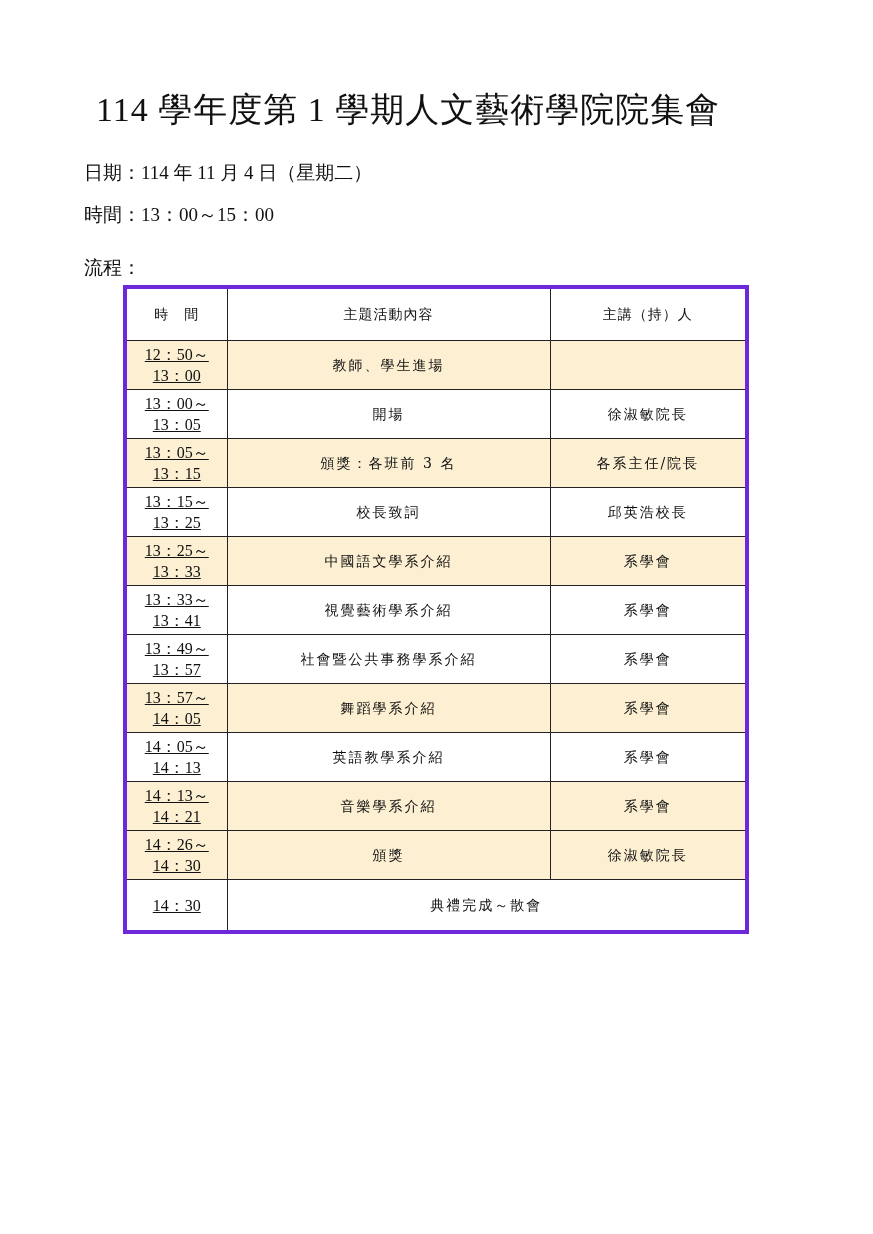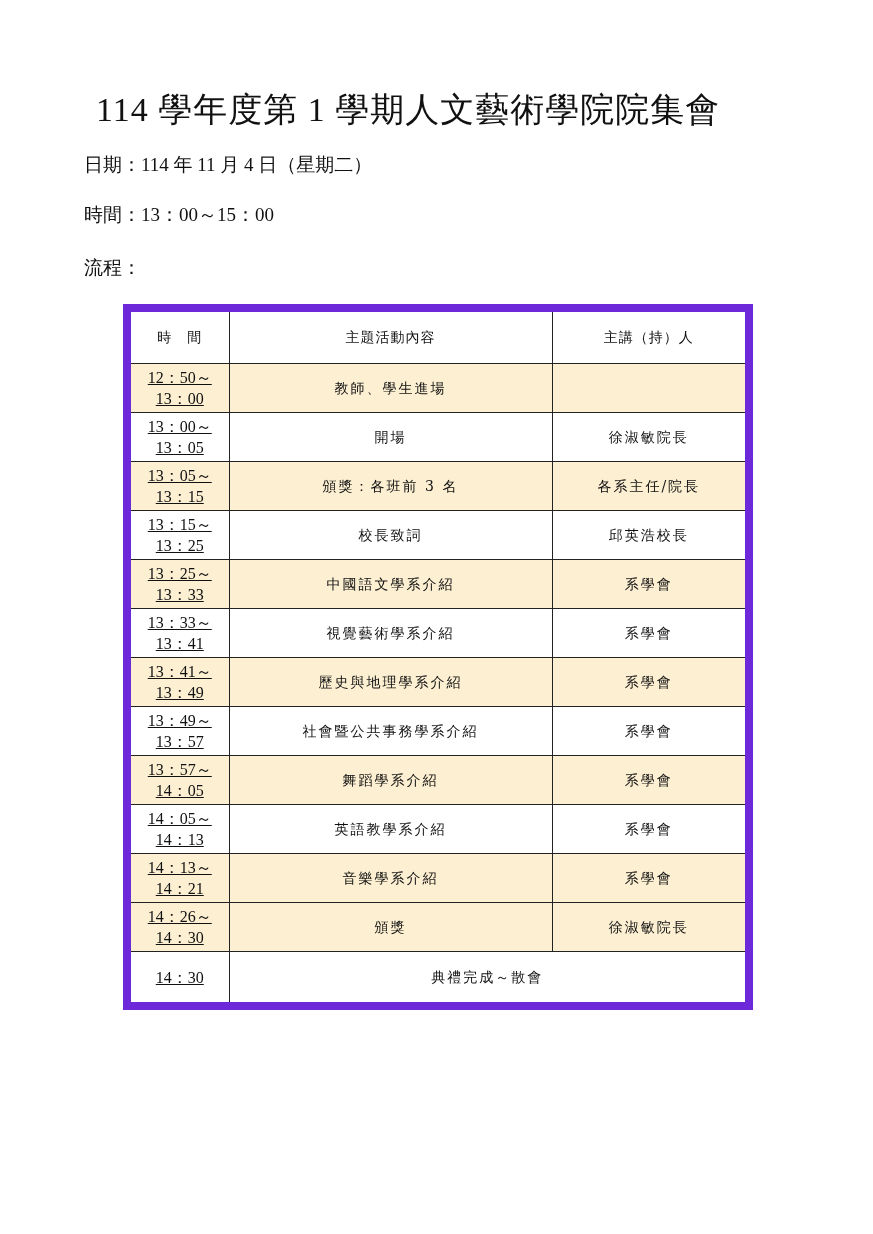--- a/index.html
+++ b/index.html
@@ -9,26 +9,26 @@
     }
     .title {
       position: absolute; left: 96px; top: 88px; width: 700px;
       font-size: 34px; line-height: 44px; white-space: nowrap; letter-spacing: 1px;
       font-family: "Liberation Serif", "DejaVu Serif", serif;
     }
     .meta {
       position: absolute; left: 84px; font-size: 19px; line-height: 26px; white-space: nowrap;
       font-family: "Liberation Serif", "DejaVu Serif", serif;
     }
-    .meta.date { top: 152px; }
+    .meta.date { top: 160px; }
     .meta.time { top: 202px; }
     .meta.flow { top: 255px; }
     table.schedule {
-      position: absolute; left: 123px; top: 304px; width: 626px;
-      border-collapse: collapse; border: 8px solid #6d28d9;
+      position: absolute; left: 123px; top: 285px; width: 626px;
+      border-collapse: collapse; border: 4px solid #6d28d9;
       font-size: 14px; table-layout: fixed;
     }
     table.schedule td, table.schedule th {
       border: 1.5px solid #222; text-align: center; vertical-align: middle;
       padding: 0; height: 48px; line-height: 21px; font-weight: normal;
     }
     table.schedule th { height: 51px; letter-spacing: 1px; }
     col.c1 { width: 102px; }
     col.c2 { width: 323px; }
     col.c3 { width: 197px; }
@@ -102,28 +102,20 @@
         <td class="host-cell">系學會</td>
       </tr>
       <tr>
         <td class="time-cell">
           <span class="line">13：33～</span>
           <span class="line">13：41</span>
         </td>
         <td class="content-cell">視覺藝術學系介紹</td>
         <td class="host-cell">系學會</td>
       </tr>
-      <tr class="shaded">
-        <td class="time-cell">
-          <span class="line">13：41～</span>
-          <span class="line">13：49</span>
-        </td>
-        <td class="content-cell">歷史與地理學系介紹</td>
-        <td class="host-cell">系學會</td>
-      </tr>
       <tr>
         <td class="time-cell">
           <span class="line">13：49～</span>
           <span class="line">13：57</span>
         </td>
         <td class="content-cell">社會暨公共事務學系介紹</td>
         <td class="host-cell">系學會</td>
       </tr>
       <tr class="shaded">
         <td class="time-cell">

